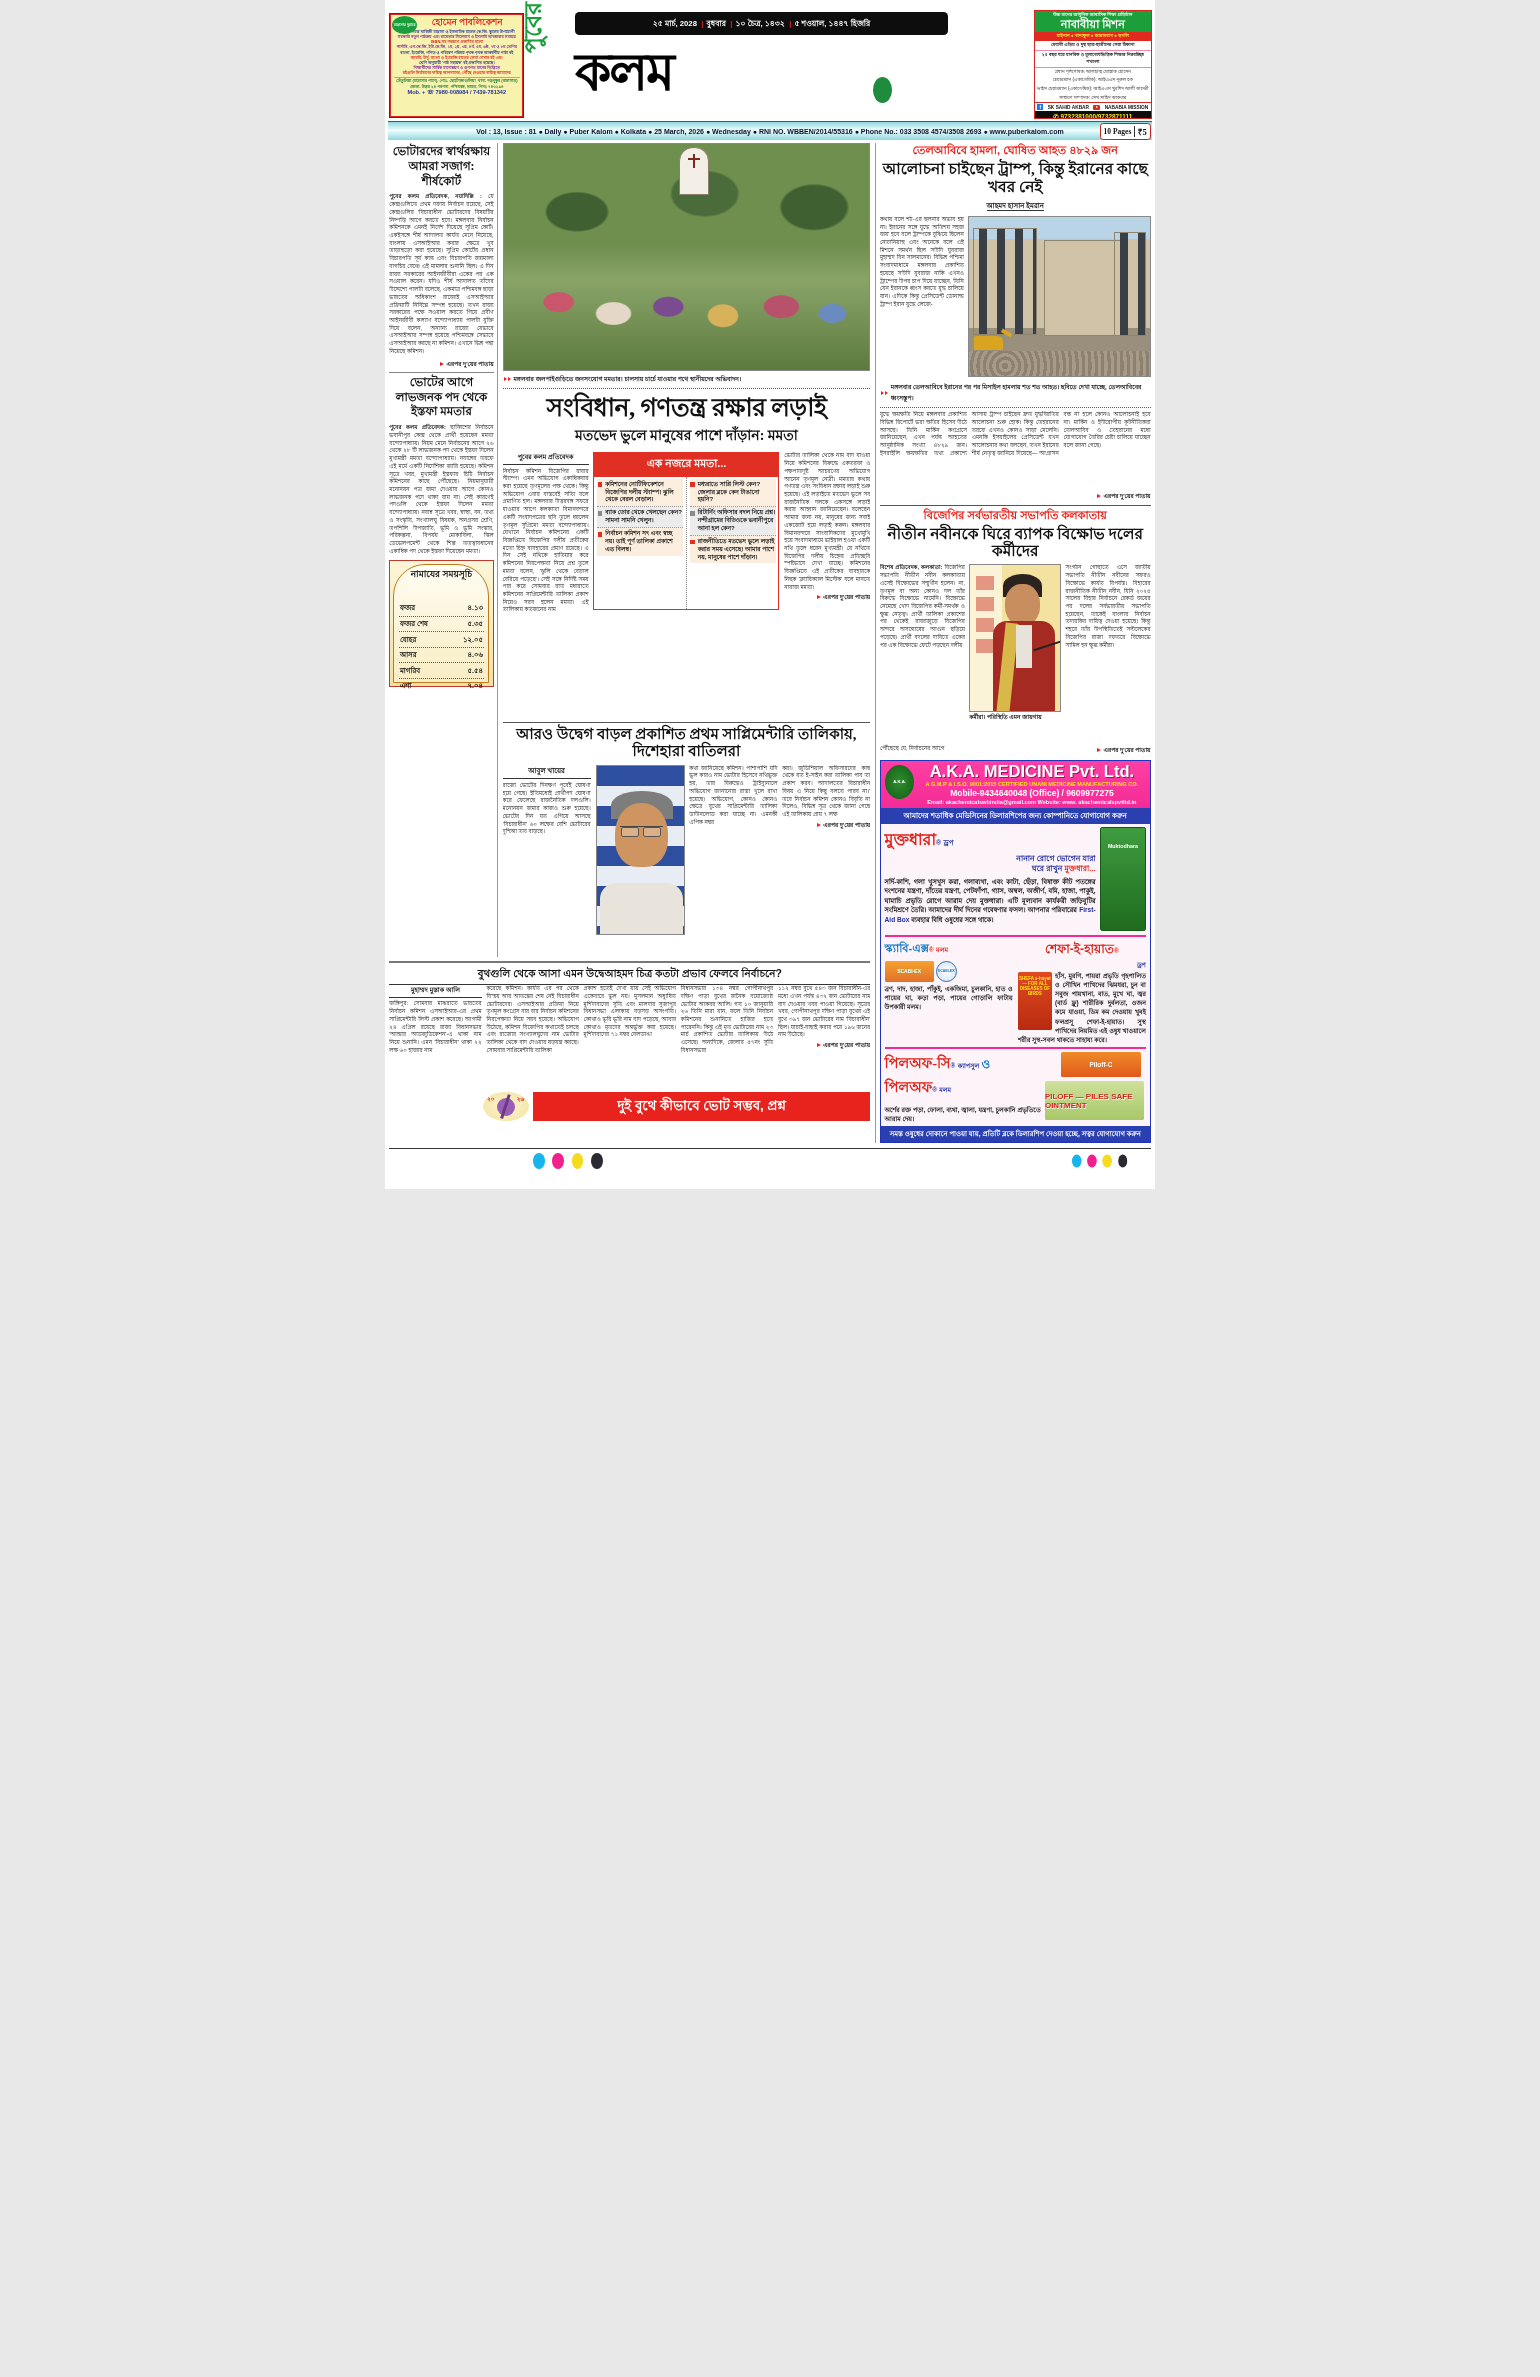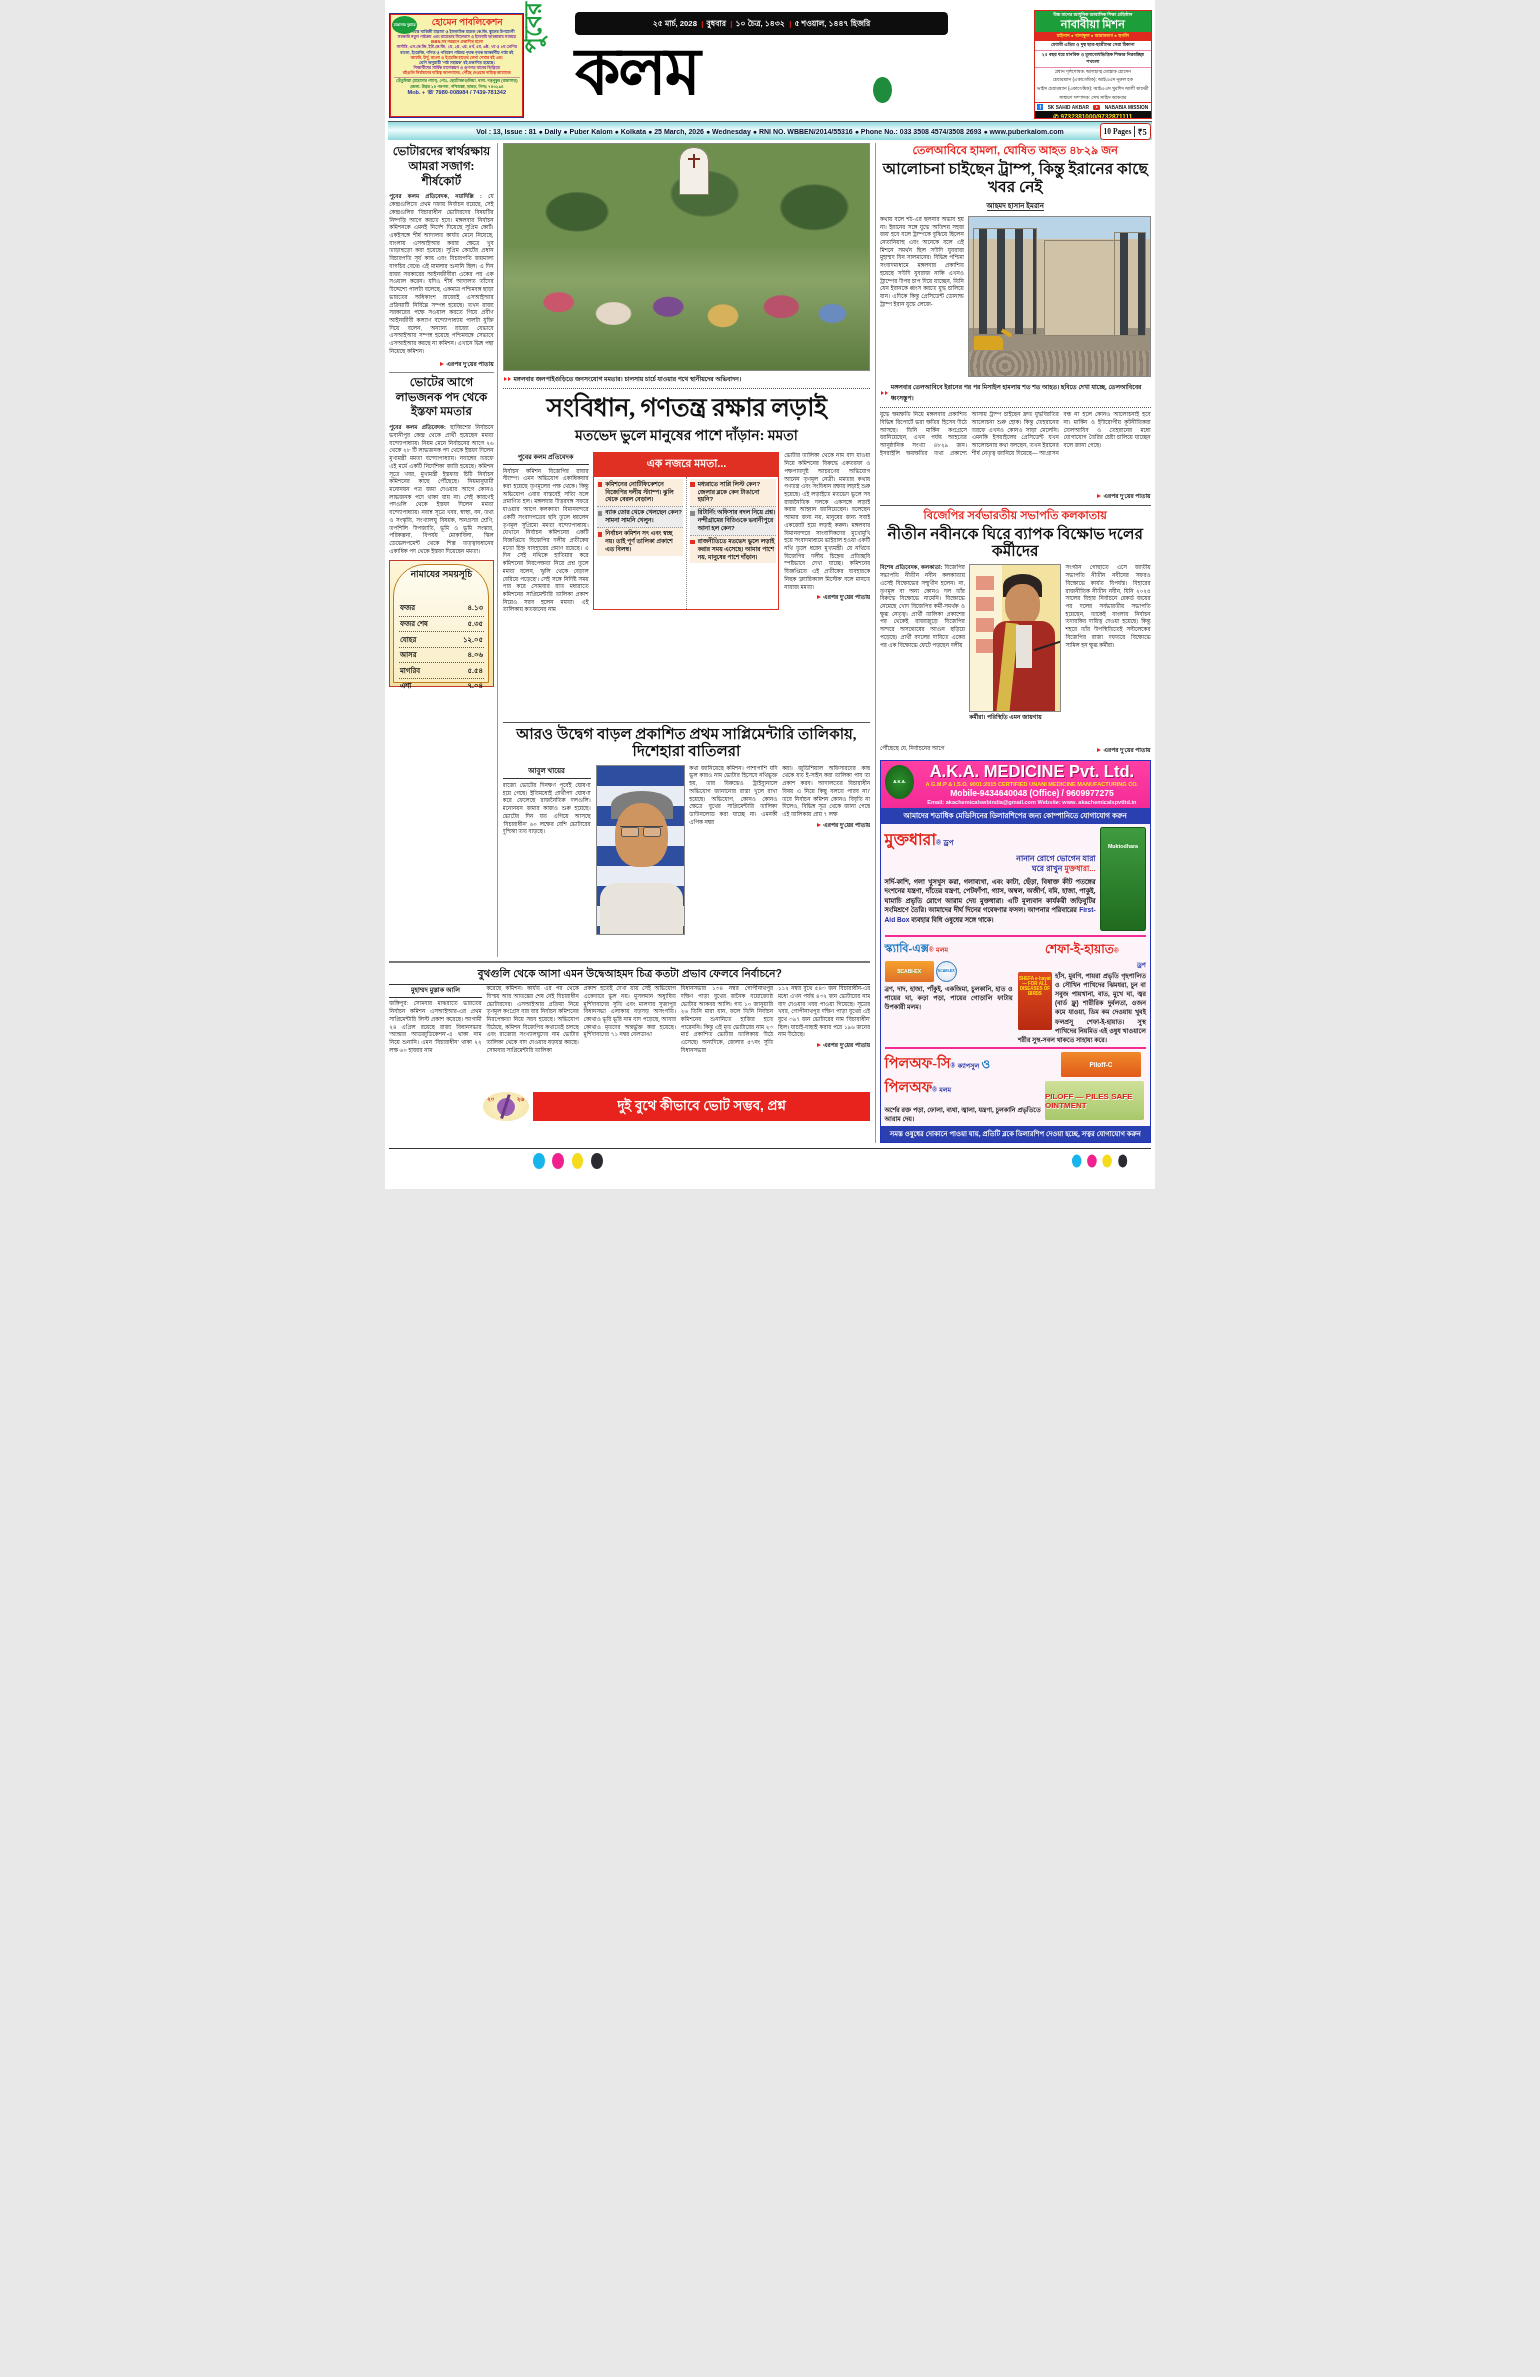--- a/index.html
+++ b/index.html
@@ -23,21 +23,21 @@
 
   .logo-zone { position:absolute; left:160px; top:5.3px; width:479px; height:114px; }
   .vert-word { position:absolute; left:2.1px; top:15px; width:27px; height:91px; }
   .vert-word span { display:block; transform:rotate(-90deg) translate(-33px,-32px); transform-origin:top left;
     color:#1a9e3c; font-size:23.4px; font-weight:800; font-family:"Liberation Serif", serif; white-space:nowrap; }
   .date-bar { position:absolute; left:30px; top:6.4px; width:373px; height:23.4px; background:#0d0d0d;
     border-radius:4.3px; color:#fff; display:flex; align-items:center; justify-content:center; gap:3.2px;
     font-size:7.7px; font-weight:bold; }
   .date-seg:not(:last-child)::after { content:"|"; color:#e8221c; margin-left:4.3px; font-weight:800; }
   .logo-main { position:absolute; left:30px; top:21px; width:405px; height:93px; overflow:visible;
-    font-family:"Liberation Serif", serif; font-weight:800; font-size:65px; line-height:93px; letter-spacing:-2.1px; color:#000; }
+    font-family:"Liberation Serif", serif; font-weight:800; font-size:52px; line-height:93px; letter-spacing:-2.1px; color:#000; }
   .logo-dot { position:absolute; left:298px; top:51px; width:19px; height:25.6px; background:#1e8c3c; border-radius:50%; }
 
   .nababia-ad { position:absolute; right:3.2px; top:9.6px; width:118px; height:109px; border:0.8px solid #d9251d;
     background:#fff; font-size:4.5px; overflow:hidden; }
   .nb-head { background:#1c9e3a; color:#fff; text-align:center; padding:1.1px 1.1px 1.6px 1.1px; }
   .nb-tagline { font-size:4.5px; font-weight:bold; }
   .nb-title { font-size:11.2px; font-weight:800; font-family:"Liberation Serif", serif; line-height:1.05; }
   .nb-branches { background:#e02a1f; color:#ffe93c; font-weight:bold; text-align:center; font-size:4.5px; padding:0.8px 0; }
   .nb-line { text-align:center; font-weight:bold; border-bottom:0.5px solid #e8a; padding:1.1px 1.1px; color:#111; }
   .nb-patron { text-align:center; padding:0.8px 1.1px; color:#111; }

